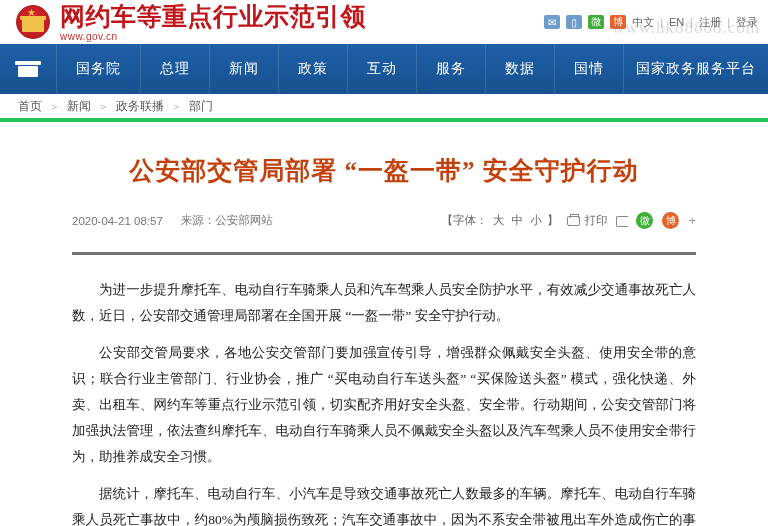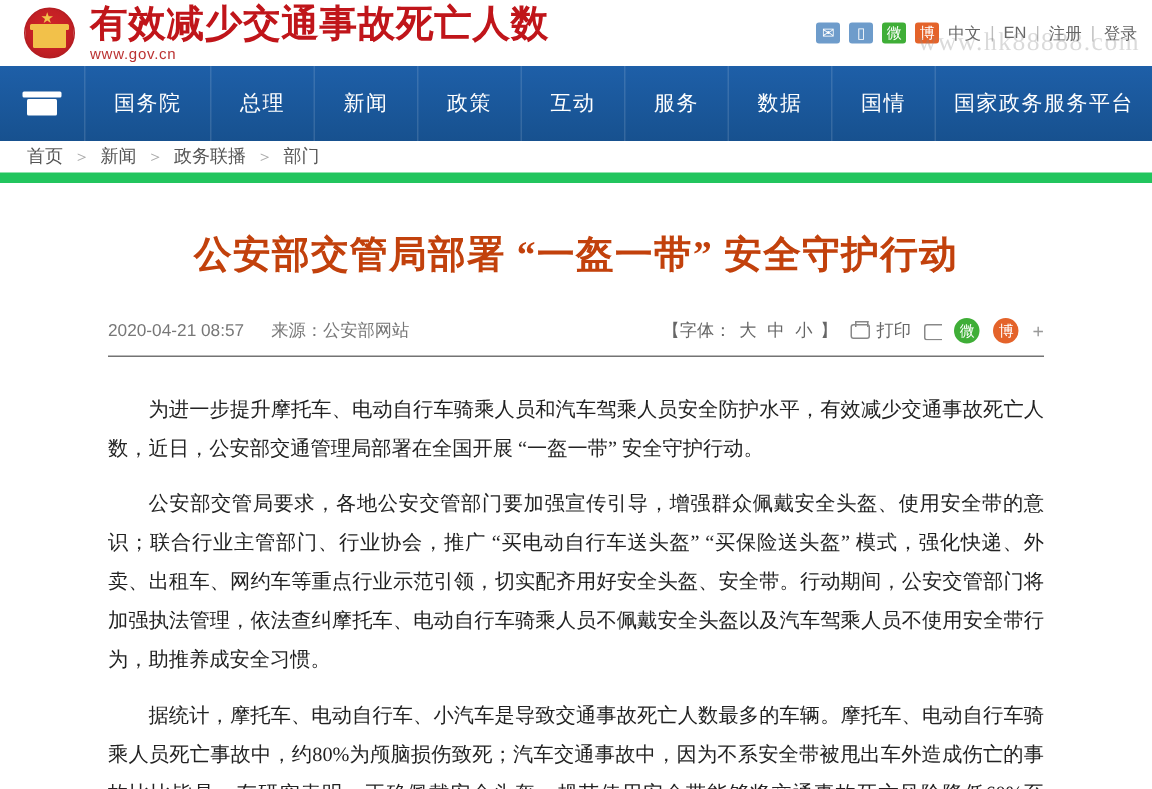--- a/index.html
+++ b/index.html
@@ -149,21 +149,21 @@
 
   
   .breadcrumb {
     height: 28px;
     display: flex;
     align-items: center;
     padding-left: 18px;
     font-size: 12px;
     color: #555;
     background: #fff;
-    border-bottom: 7px solid #22c55e;
+    border-bottom: 4px solid #22c55e;
   }
   .breadcrumb a { color: #555; text-decoration: none; cursor: pointer; }
   .crumb-sep { margin: 0 7px; color: #aaa; font-size: 11px; }
 
   
   .article {
     padding: 26px 72px 0 72px;
     background: #fff;
   }
   .article-title {
@@ -173,22 +173,22 @@
     text-align: center;
     color: #c2410c;
     letter-spacing: 1px;
     line-height: 34px;
     margin: 6px 0 0 0;
   }
   .meta-row {
     display: flex;
     align-items: center;
     margin-top: 24px;
-    padding-bottom: 8px;
-    border-bottom: 1px solid #737373;
+    padding-bottom: 23px;
+    border-bottom: 3px solid #737373;
     font-size: 11.5px;
     color: #777;
   }
   .meta-date { margin-right: 18px; }
   .meta-src { }
   .meta-right {
     margin-left: auto;
     display: flex;
     align-items: center;
     gap: 9px;
@@ -252,21 +252,21 @@
 </head>
 <body>
 
 <div class="site-header">
   <div class="emblem">
     <div class="star-circle"></div>
     <div class="bigstar">★</div>
     <div class="gate"></div>
   </div>
   <div class="title-block">
-    <div class="site-title">有效减少交通事故死亡人数</div>
+    <div class="site-title">网约车等重点行业示范引领</div>
     <div class="site-domain">www.gov.cn</div>
   </div>
   <div class="header-right">
     <span class="hr-icon ic-mail">✉</span>
     <span class="hr-icon ic-phone">▯</span>
     <span class="hr-icon ic-wechat">微</span>
     <span class="hr-icon ic-weibo">博</span>
     <a class="hr-link">中文</a>
     <span class="hr-sep">|</span>
     <a class="hr-link">EN</a>

